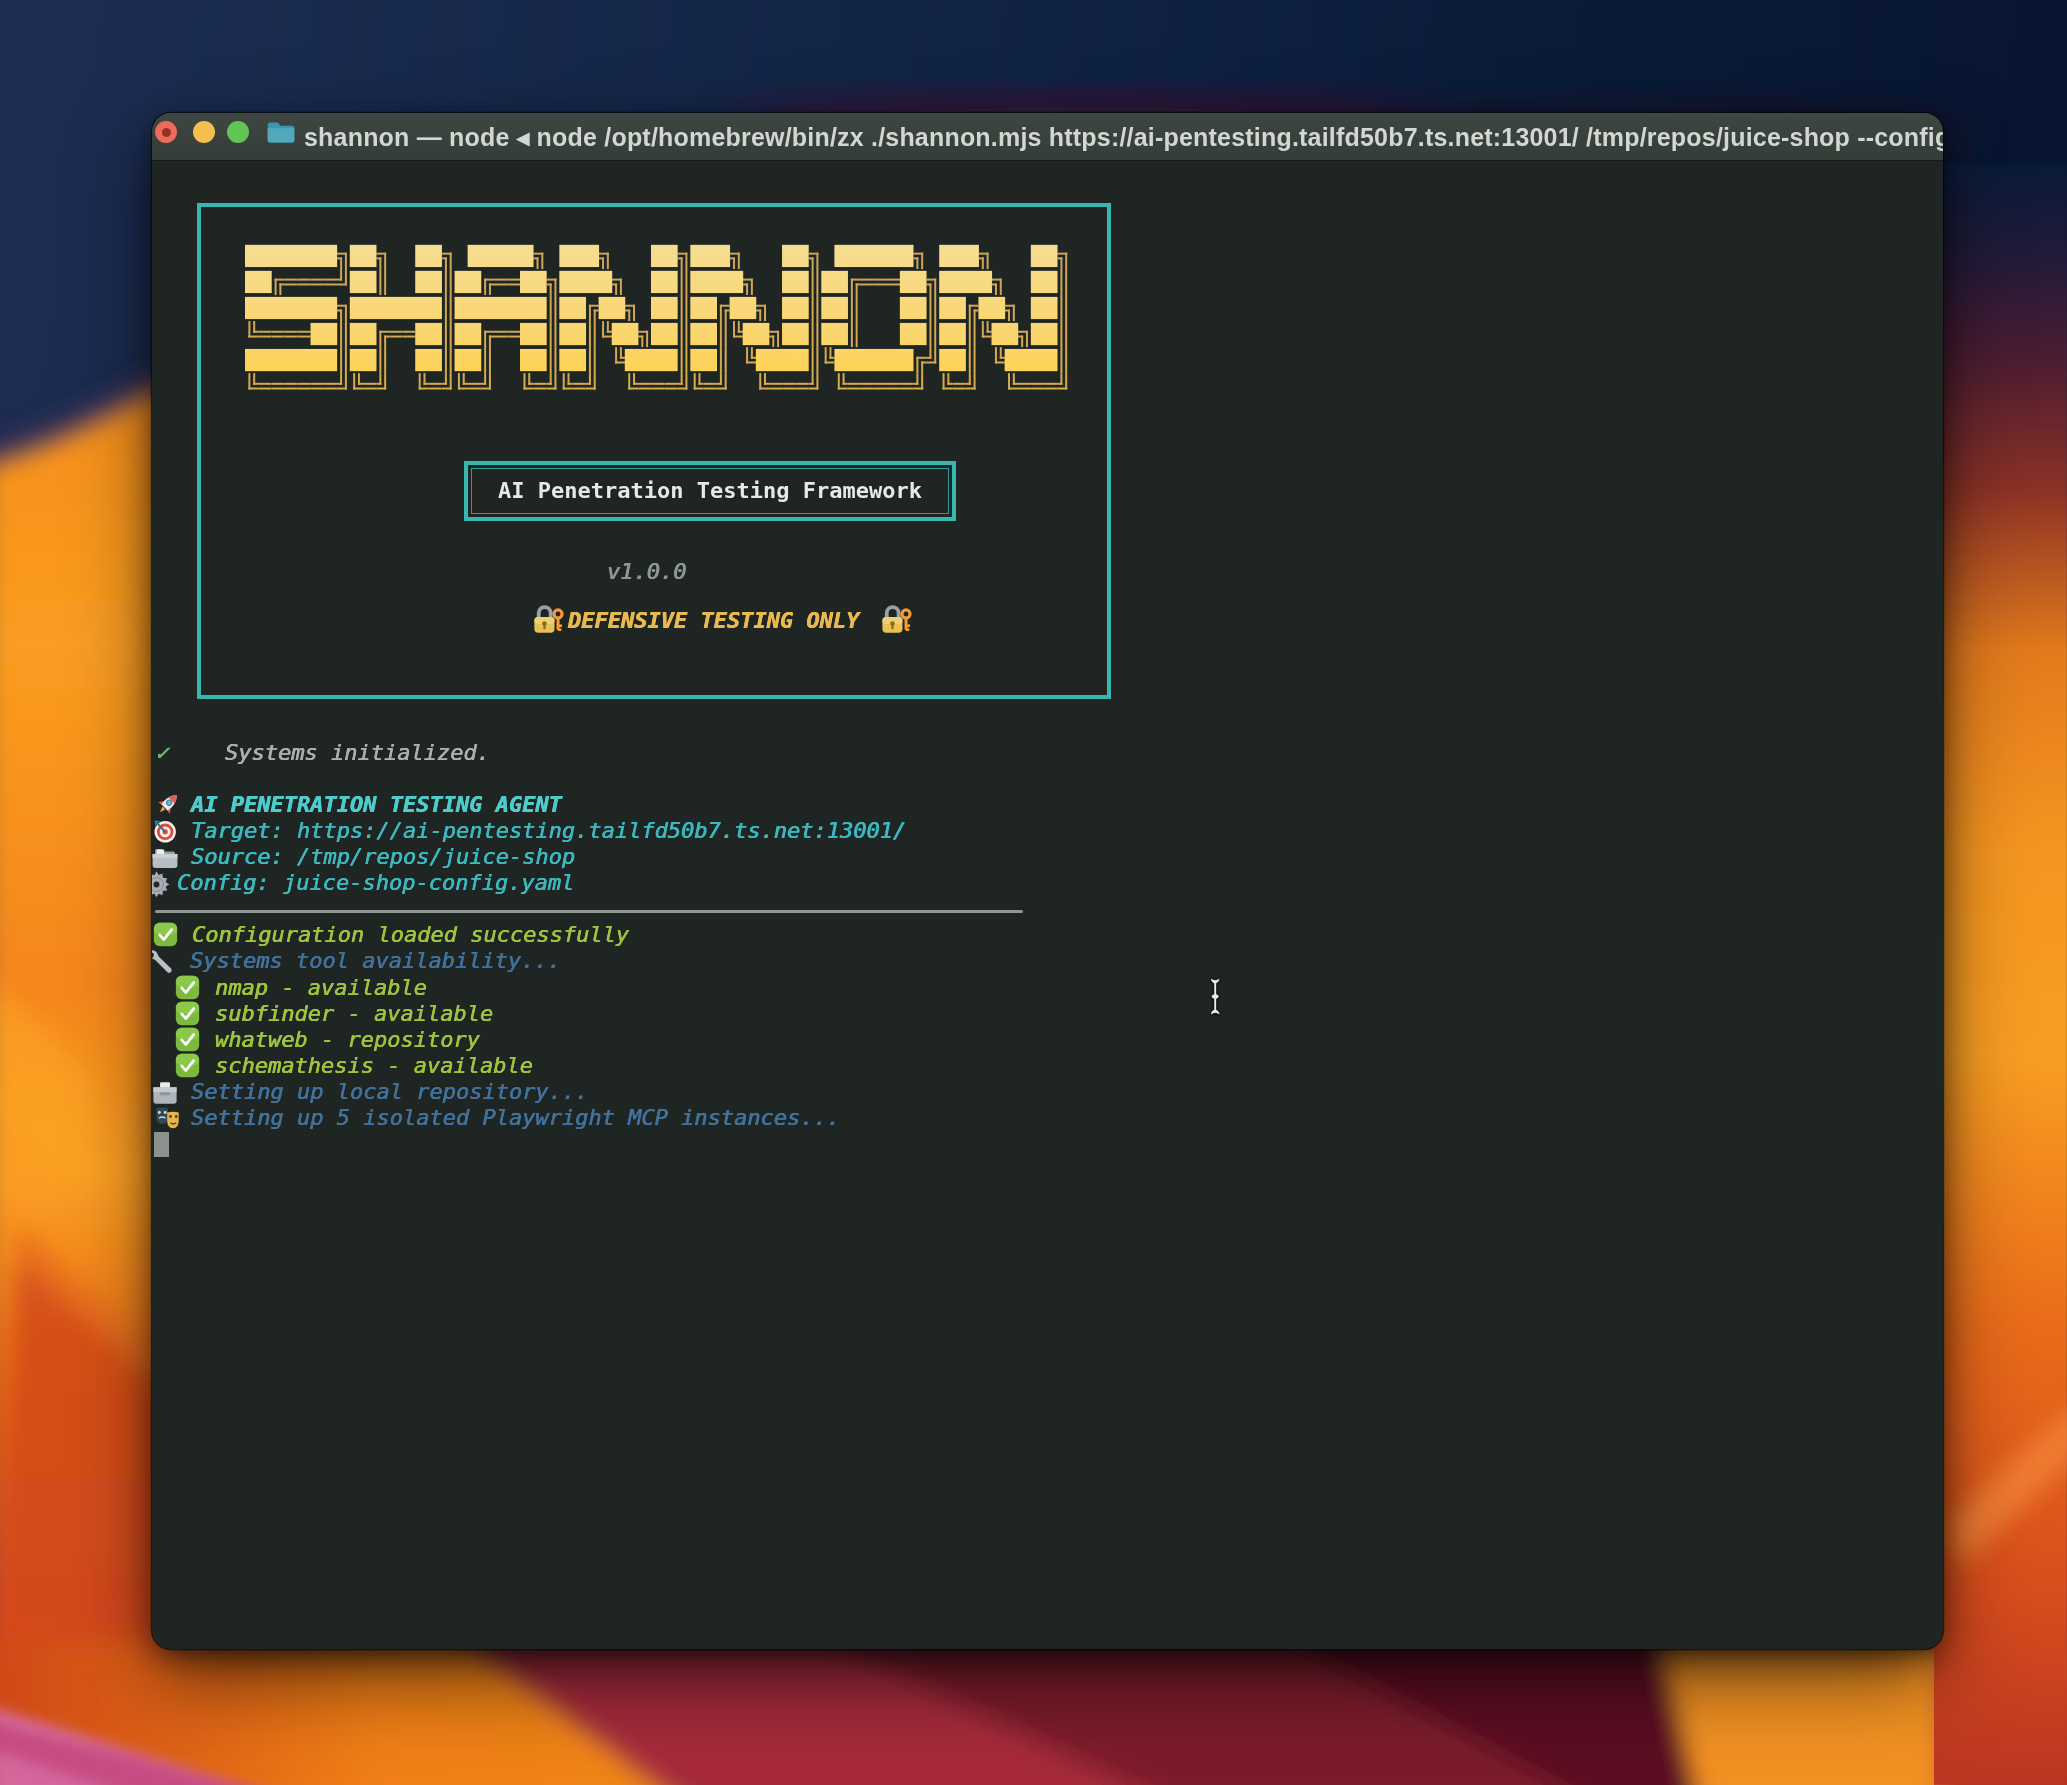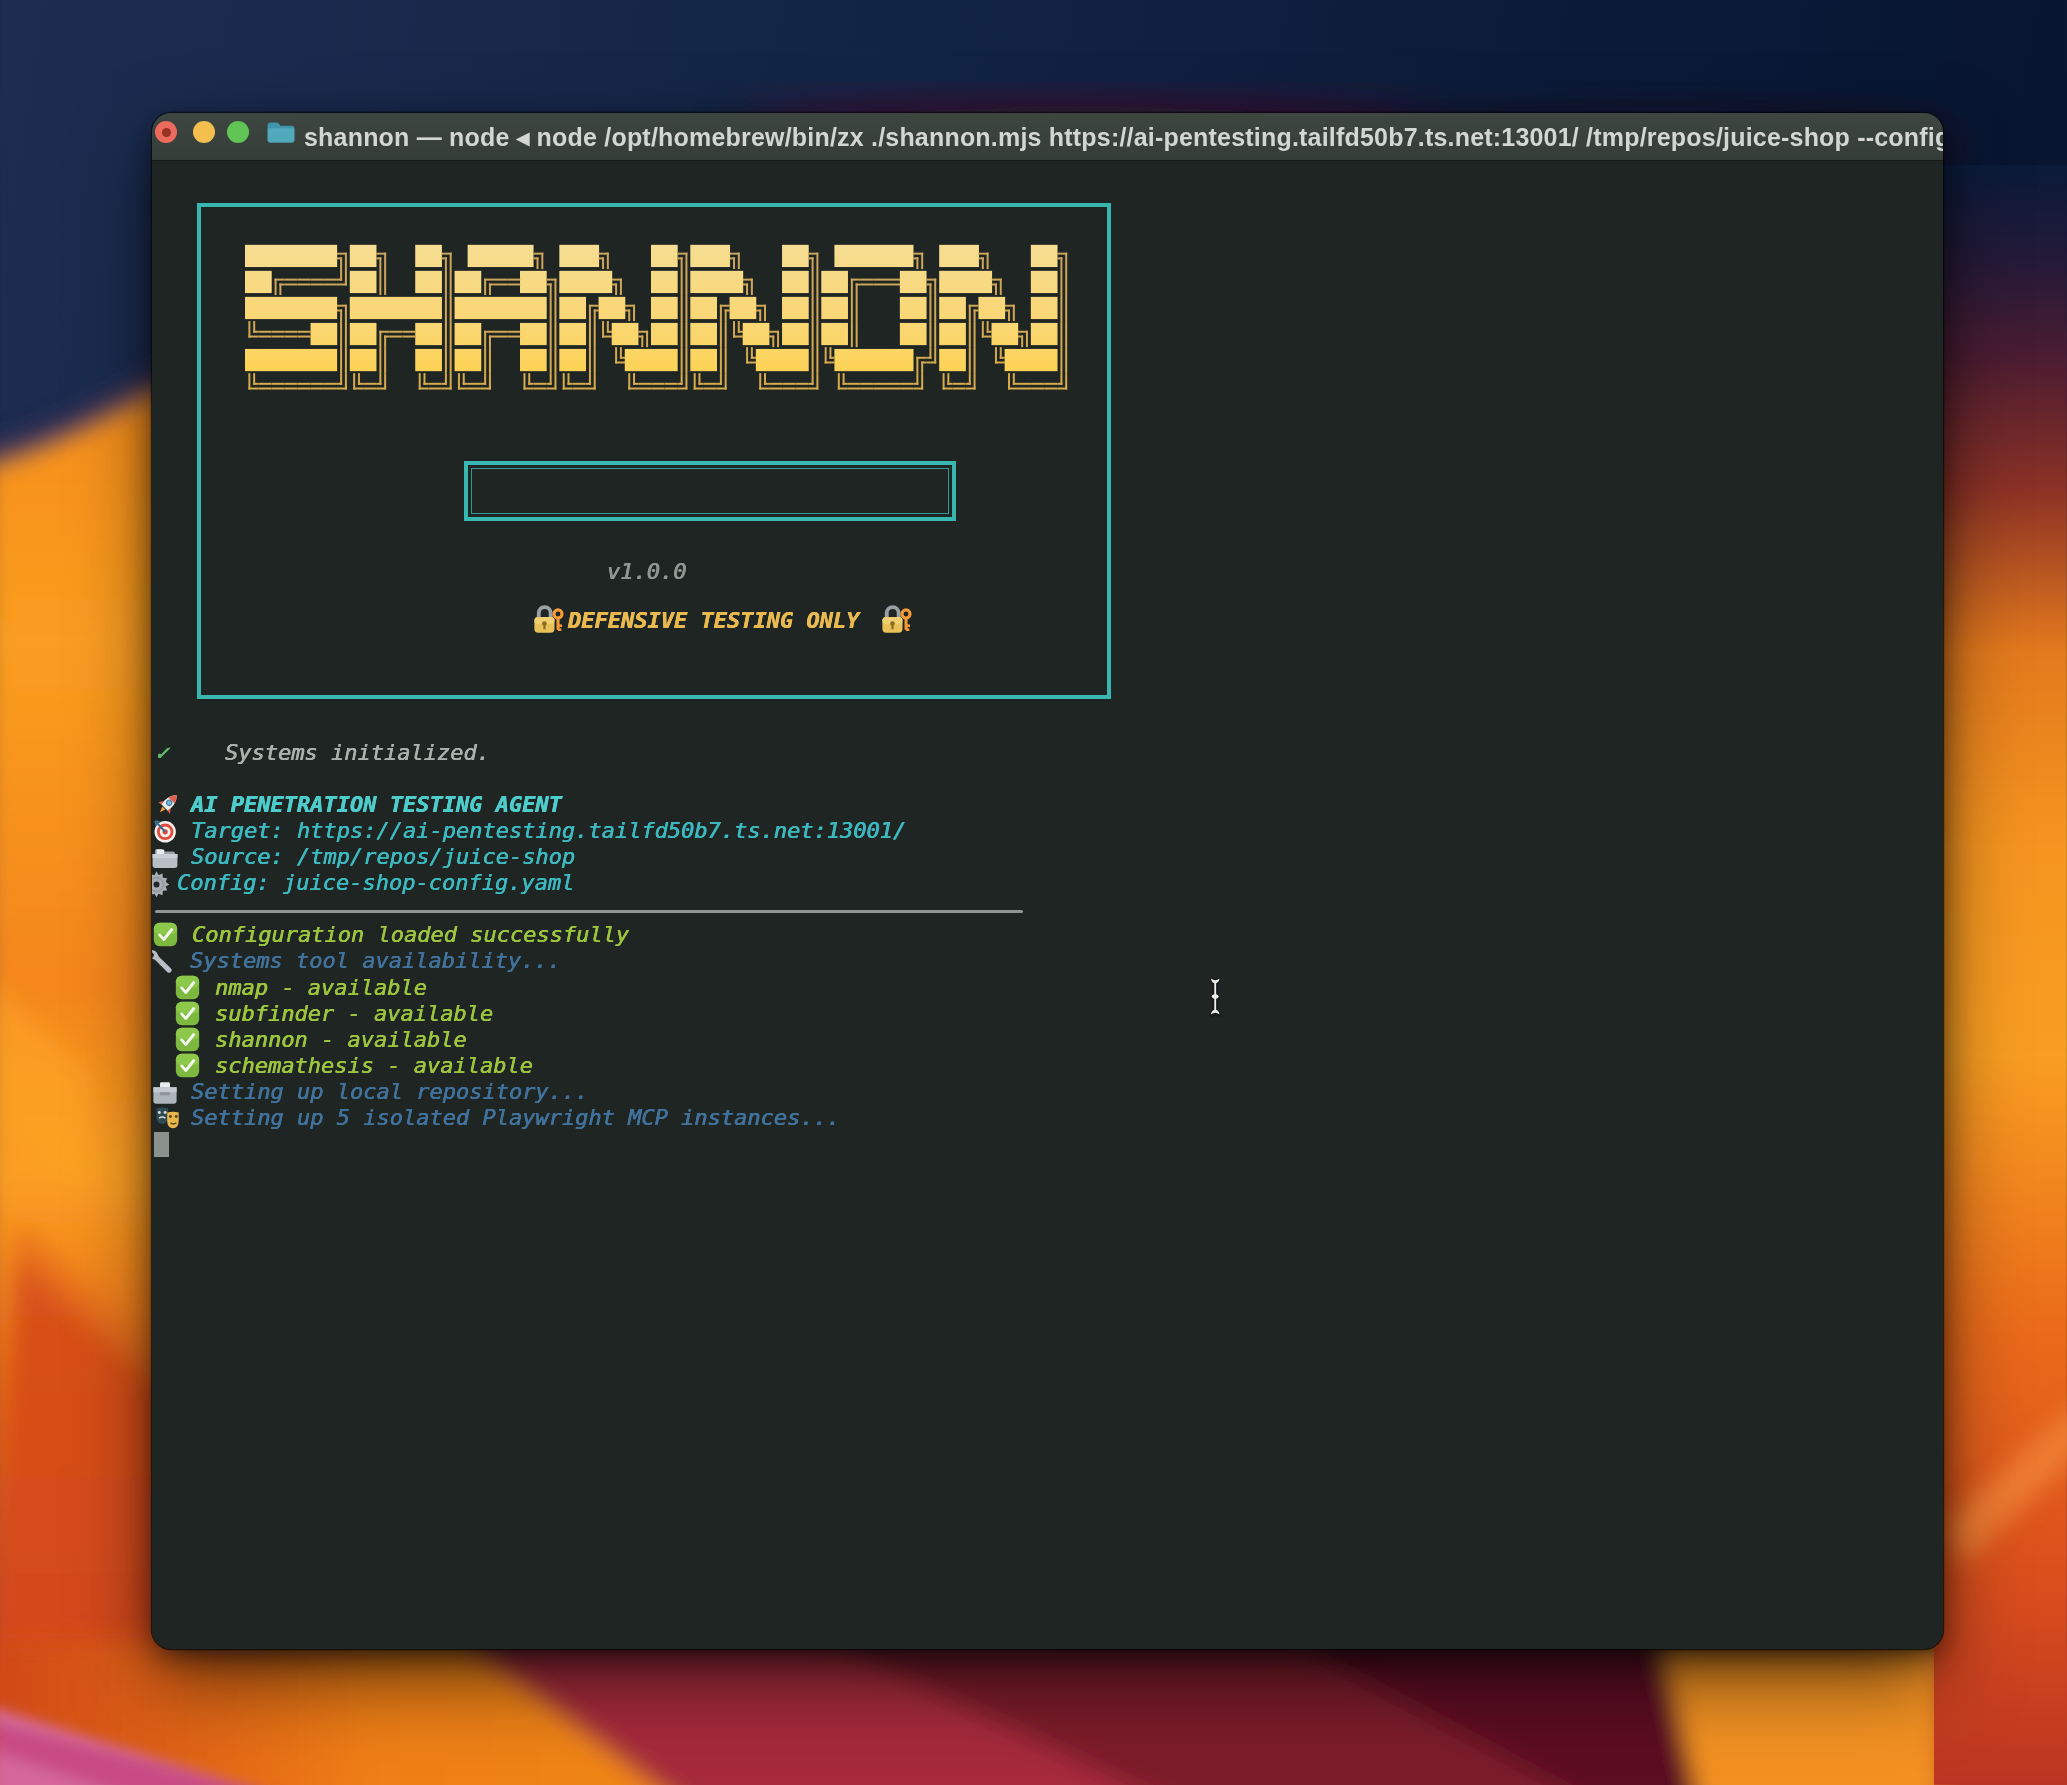--- a/index.html
+++ b/index.html
@@ -672,20 +672,21 @@
             <rect x="966.9" y="169.2" width="15.8" height="2.4"></rect>
             <rect x="966.9" y="174.9" width="15.8" height="2.4"></rect>
             <rect x="992.3" y="157.5" width="2.4" height="19.8"></rect>
             <rect x="982.7" y="174.9" width="12.0" height="2.4"></rect>
             <rect x="986.5" y="157.5" width="2.4" height="14.1"></rect>
             <rect x="982.7" y="169.2" width="6.2" height="2.4"></rect>
           </g>
         </svg></div>
     <div class="fw-box">
         <div class="inner"></div>
+        <div class="fw-label">AI Penetration Testing Framework</div>
       </div>
     <div class="line c-dim" style="left:455px;top:446px">v1.0.0</div>
     <div class="line" style="left:0;top:495px"><span class="ico" style="left:378px;top:-5px"><svg width="35" height="35" viewBox="0 0 40 40">
             <rect x="5" y="16" width="23" height="18" rx="4.5" fill="#e8c158"></rect>
             <rect x="5" y="16" width="23" height="8" rx="4" fill="#efcf72"></rect>
             <path d="M10 16 v-4.5 a6.8 6.8 0 0 1 13.6 0 v4.5" fill="none" stroke="#9aa0a4" stroke-width="4.4"></path>
             <circle cx="16.5" cy="23.5" r="2.7" fill="#8a6d1d"></circle>
             <rect x="15.3" y="24.5" width="2.5" height="5.5" fill="#8a6d1d"></rect>
             <circle cx="32" cy="12.5" r="4.6" fill="none" stroke="#f49a36" stroke-width="3.6"></circle>
             <rect x="30.3" y="16.4" width="3.5" height="14.6" rx="1.7" fill="#f49a36"></rect>
@@ -759,21 +760,21 @@
           </svg></span><span class="txt c-green" style="left:63px">nmap - available</span></div>
     <div class="line" style="left:0;top:888px"><span class="ico" style="left:23px;top:0"><svg width="25" height="25" viewBox="0 0 30 30">
             <rect x="1" y="1" width="28" height="28" rx="7" fill="#7db83f"></rect>
             <rect x="1" y="1" width="28" height="14" rx="7" fill="#8cc84a"></rect>
             <path d="M8 15.5 l5 5.5 L 22.5 9" fill="none" stroke="#f4f8ef" stroke-width="3.4" stroke-linecap="round" stroke-linejoin="round"></path>
           </svg></span><span class="txt c-green" style="left:63px">subfinder - available</span></div>
     <div class="line" style="left:0;top:914px"><span class="ico" style="left:23px;top:0"><svg width="25" height="25" viewBox="0 0 30 30">
             <rect x="1" y="1" width="28" height="28" rx="7" fill="#7db83f"></rect>
             <rect x="1" y="1" width="28" height="14" rx="7" fill="#8cc84a"></rect>
             <path d="M8 15.5 l5 5.5 L 22.5 9" fill="none" stroke="#f4f8ef" stroke-width="3.4" stroke-linecap="round" stroke-linejoin="round"></path>
-          </svg></span><span class="txt c-green" style="left:63px">shannon - available</span></div>
+          </svg></span><span class="txt c-green" style="left:63px">whatweb - repository</span></div>
     <div class="line" style="left:0;top:940px"><span class="ico" style="left:23px;top:0"><svg width="25" height="25" viewBox="0 0 30 30">
             <rect x="1" y="1" width="28" height="28" rx="7" fill="#7db83f"></rect>
             <rect x="1" y="1" width="28" height="14" rx="7" fill="#8cc84a"></rect>
             <path d="M8 15.5 l5 5.5 L 22.5 9" fill="none" stroke="#f4f8ef" stroke-width="3.4" stroke-linecap="round" stroke-linejoin="round"></path>
           </svg></span><span class="txt c-green" style="left:63px">schemathesis - available</span></div>
 
     <div class="line" style="left:0;top:966px"><span class="ico" style="left:-1.7px;top:0"><svg width="30" height="26.5" viewBox="0 0 36 32">
             <rect x="12" y="4" width="12" height="9" rx="1.5" fill="#e8ecef"></rect>
             <path d="M4 10 l28 0 0 17 q0 3 -3 3 l-22 0 q-3 0 -3 -3z" fill="#aeb5bb"></path>
             <path d="M4 10 l28 0 0 6 -28 0z" fill="#c4cacf"></path>

